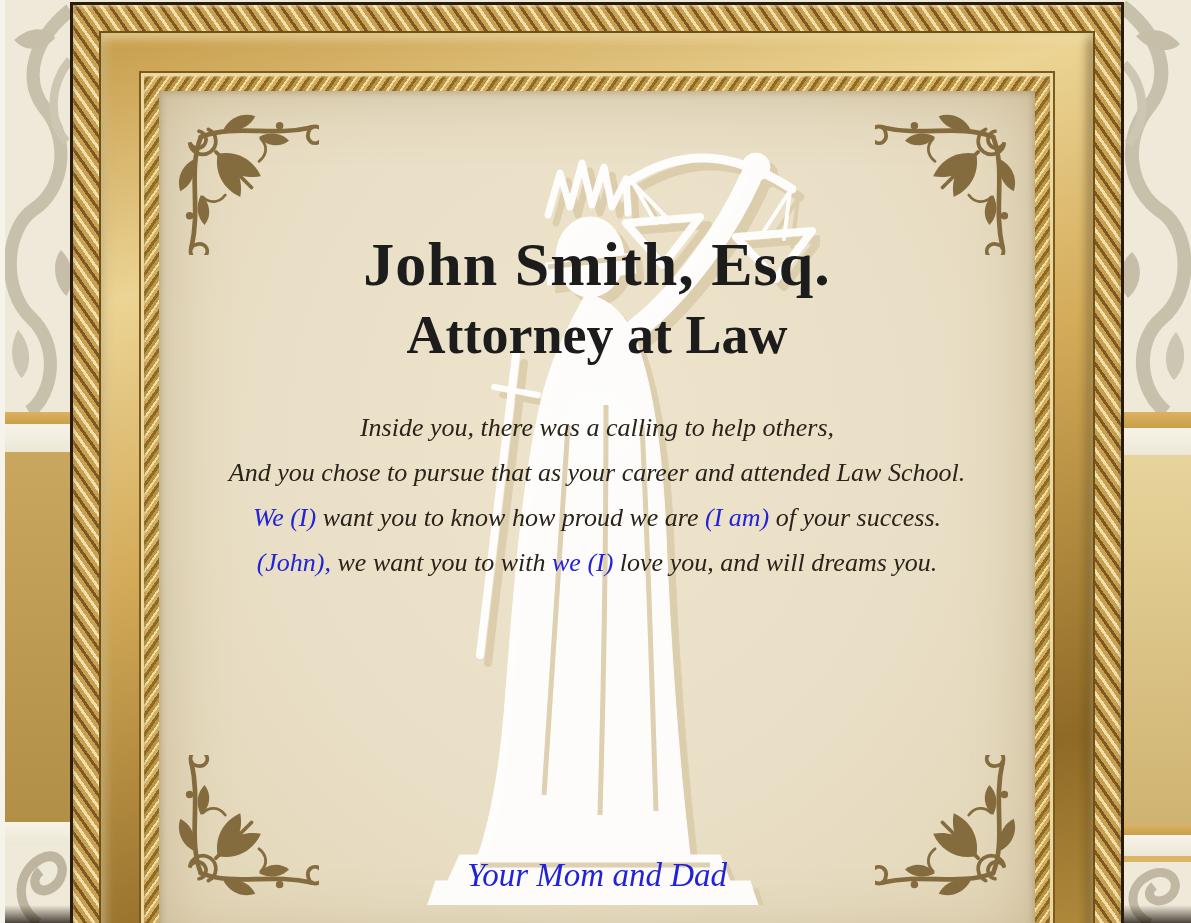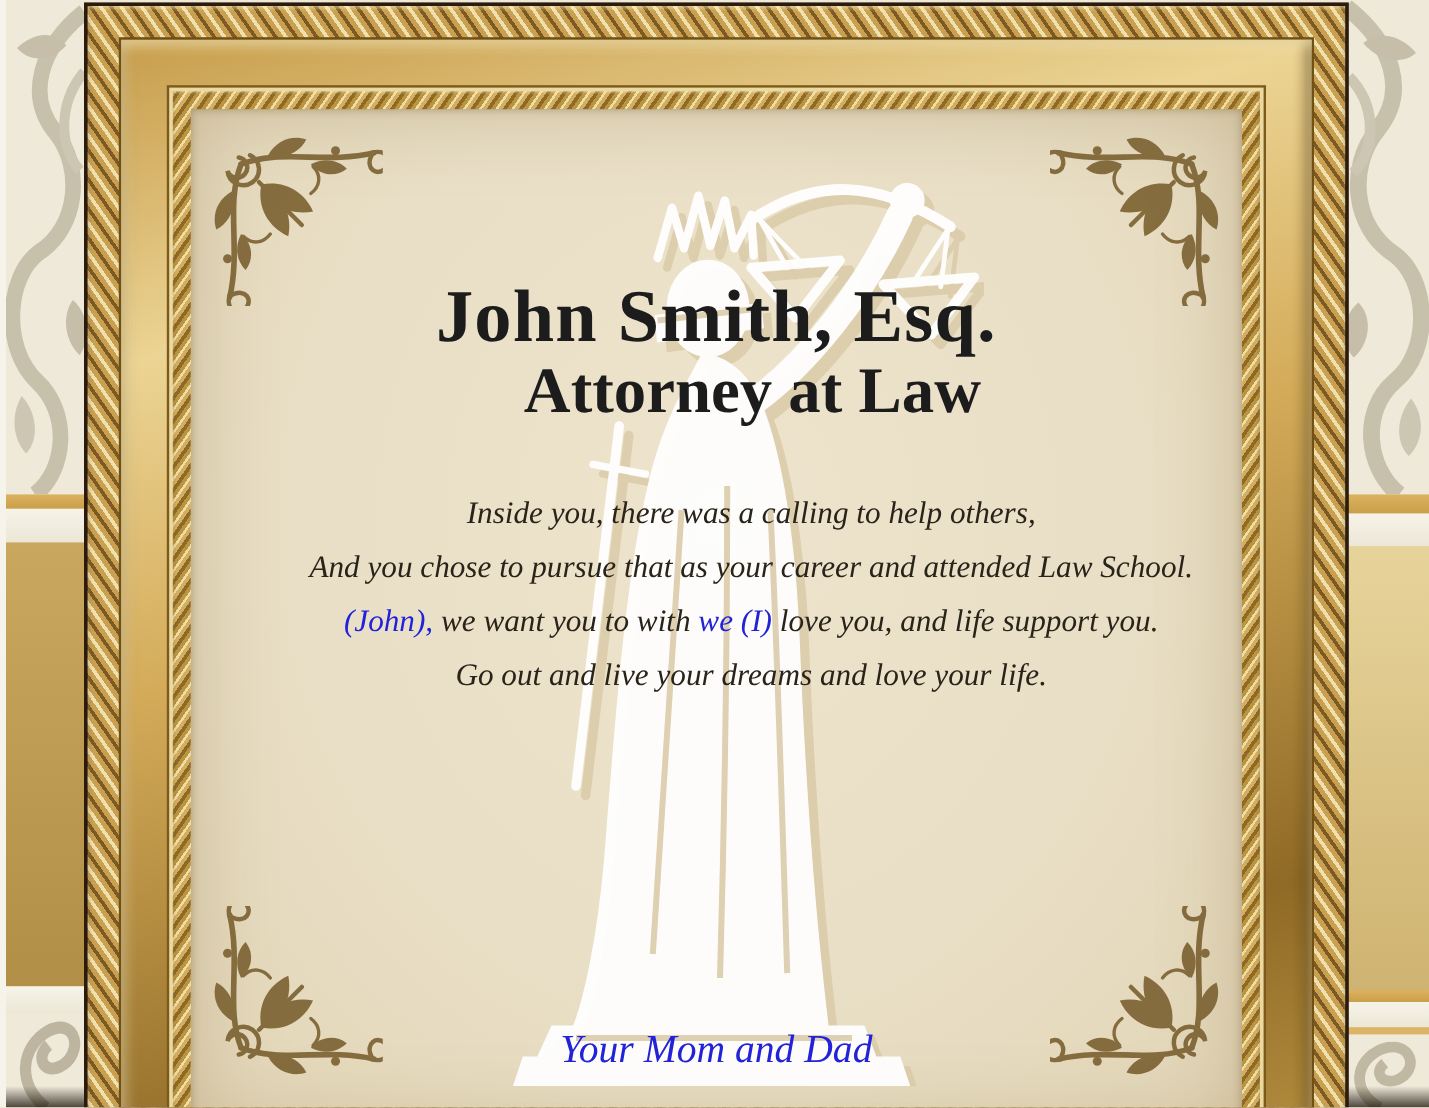--- a/index.html
+++ b/index.html
@@ -40,22 +40,22 @@
   .flourish{position:absolute;width:150px;height:150px;z-index:2;opacity:.92;}
   .flourish.tl{left:10px;top:14px;}
   .flourish.tr{right:10px;top:14px;transform:scale(-1,1);}
   .flourish.bl{left:10px;top:664px;transform:scale(1,-1);}
   .flourish.br{right:10px;top:664px;transform:scale(-1,-1);}
   .watermark{position:absolute;left:261px;top:4px;width:400px;height:810px;z-index:1;opacity:.97;}
 
   .content{position:absolute;inset:0;z-index:3;text-align:center;}
   .title{position:absolute;top:136px;width:100%;font:700 62px/74px "Liberation Serif",serif;
          letter-spacing:1px;color:#1c1c1c;}
-  .subtitle{position:absolute;top:204px;width:100%;font:700 54px/60px "Liberation Serif",serif;color:#1c1c1c;padding-left:30px;}
-  .poem{position:absolute;top:314px;width:100%;font:italic 26px/45px "Liberation Serif",serif;color:#29231a;padding-left:29px;}
+  .subtitle{position:absolute;top:214px;width:100%;font:700 54px/60px "Liberation Serif",serif;color:#1c1c1c;}
+  .poem{position:absolute;top:314px;width:100%;font:italic 26px/45px "Liberation Serif",serif;color:#29231a;}
   .poem-line{height:45px;white-space:nowrap;}
   .accent{color:#2222d8;}
   .closing{position:absolute;top:719px;width:100%;font:italic 29px/40px "Liberation Serif",serif;color:#29231a;}
   .signature{position:absolute;top:763px;width:100%;font:italic 33px/42px "Liberation Serif",serif;color:#2222d8;}
 </style>
 </head>
 <body>
 
 <div class="scene">
 
@@ -235,22 +235,22 @@
         </g>
       </svg>
 
       <div class="content">
         <div class="title">John Smith, Esq.</div>
         <div class="subtitle">Attorney at Law</div>
 
         <div class="poem">
           <div class="poem-line"><span>Inside you, there was a calling to help others,</span></div>
           <div class="poem-line"><span>And you chose to pursue that as your career and attended Law School.</span></div>
-          <div class="poem-line"><span class="accent">(John),</span><span> we want you to with </span><span class="accent">we (I)</span><span> love you, and life support you.</span></div>
-          <div class="poem-line"><span>Go out and live your dreams and love your life.</span></div>
+          <div class="poem-line"><span class="accent">We (I)</span><span> want you to know how proud we are </span><span class="accent">(I am)</span><span> of your success.</span></div>
+          <div class="poem-line"><span class="accent">(John),</span><span> we want you to with </span><span class="accent">we (I)</span><span> love you, and will dreams you.</span></div>
         </div>
 
         <div class="signature">Your Mom and Dad</div>
       </div>
 
     </div>
   </div>
 </div>
 
 </body></html>

